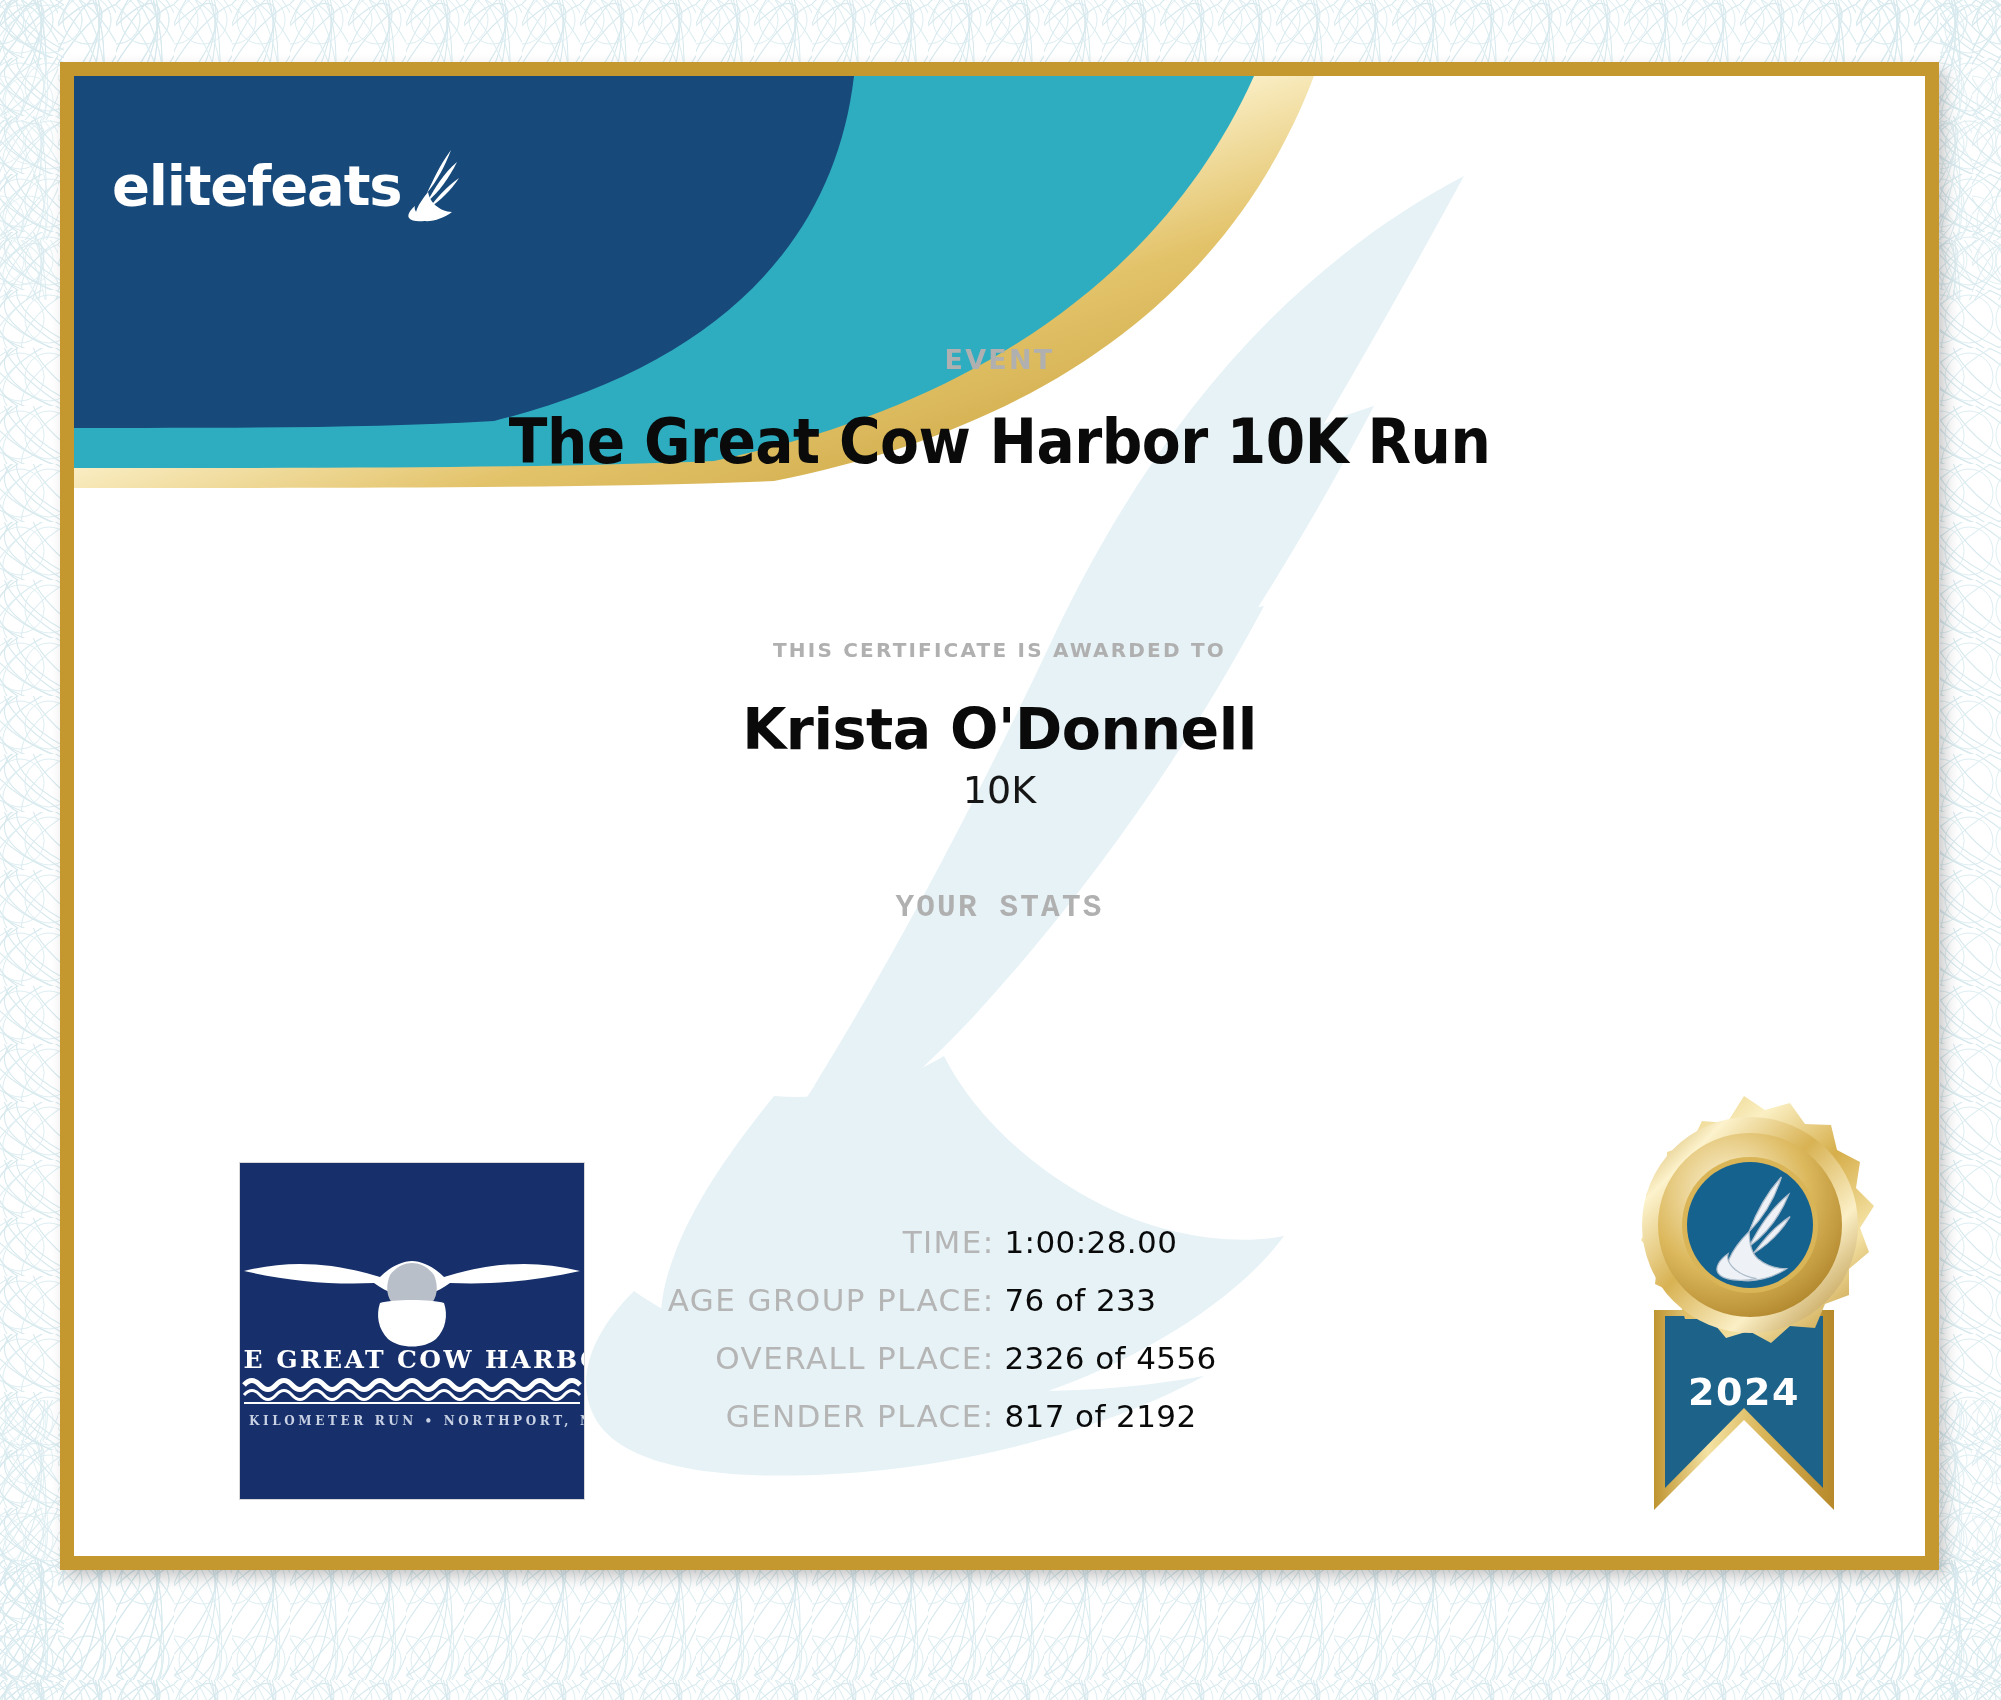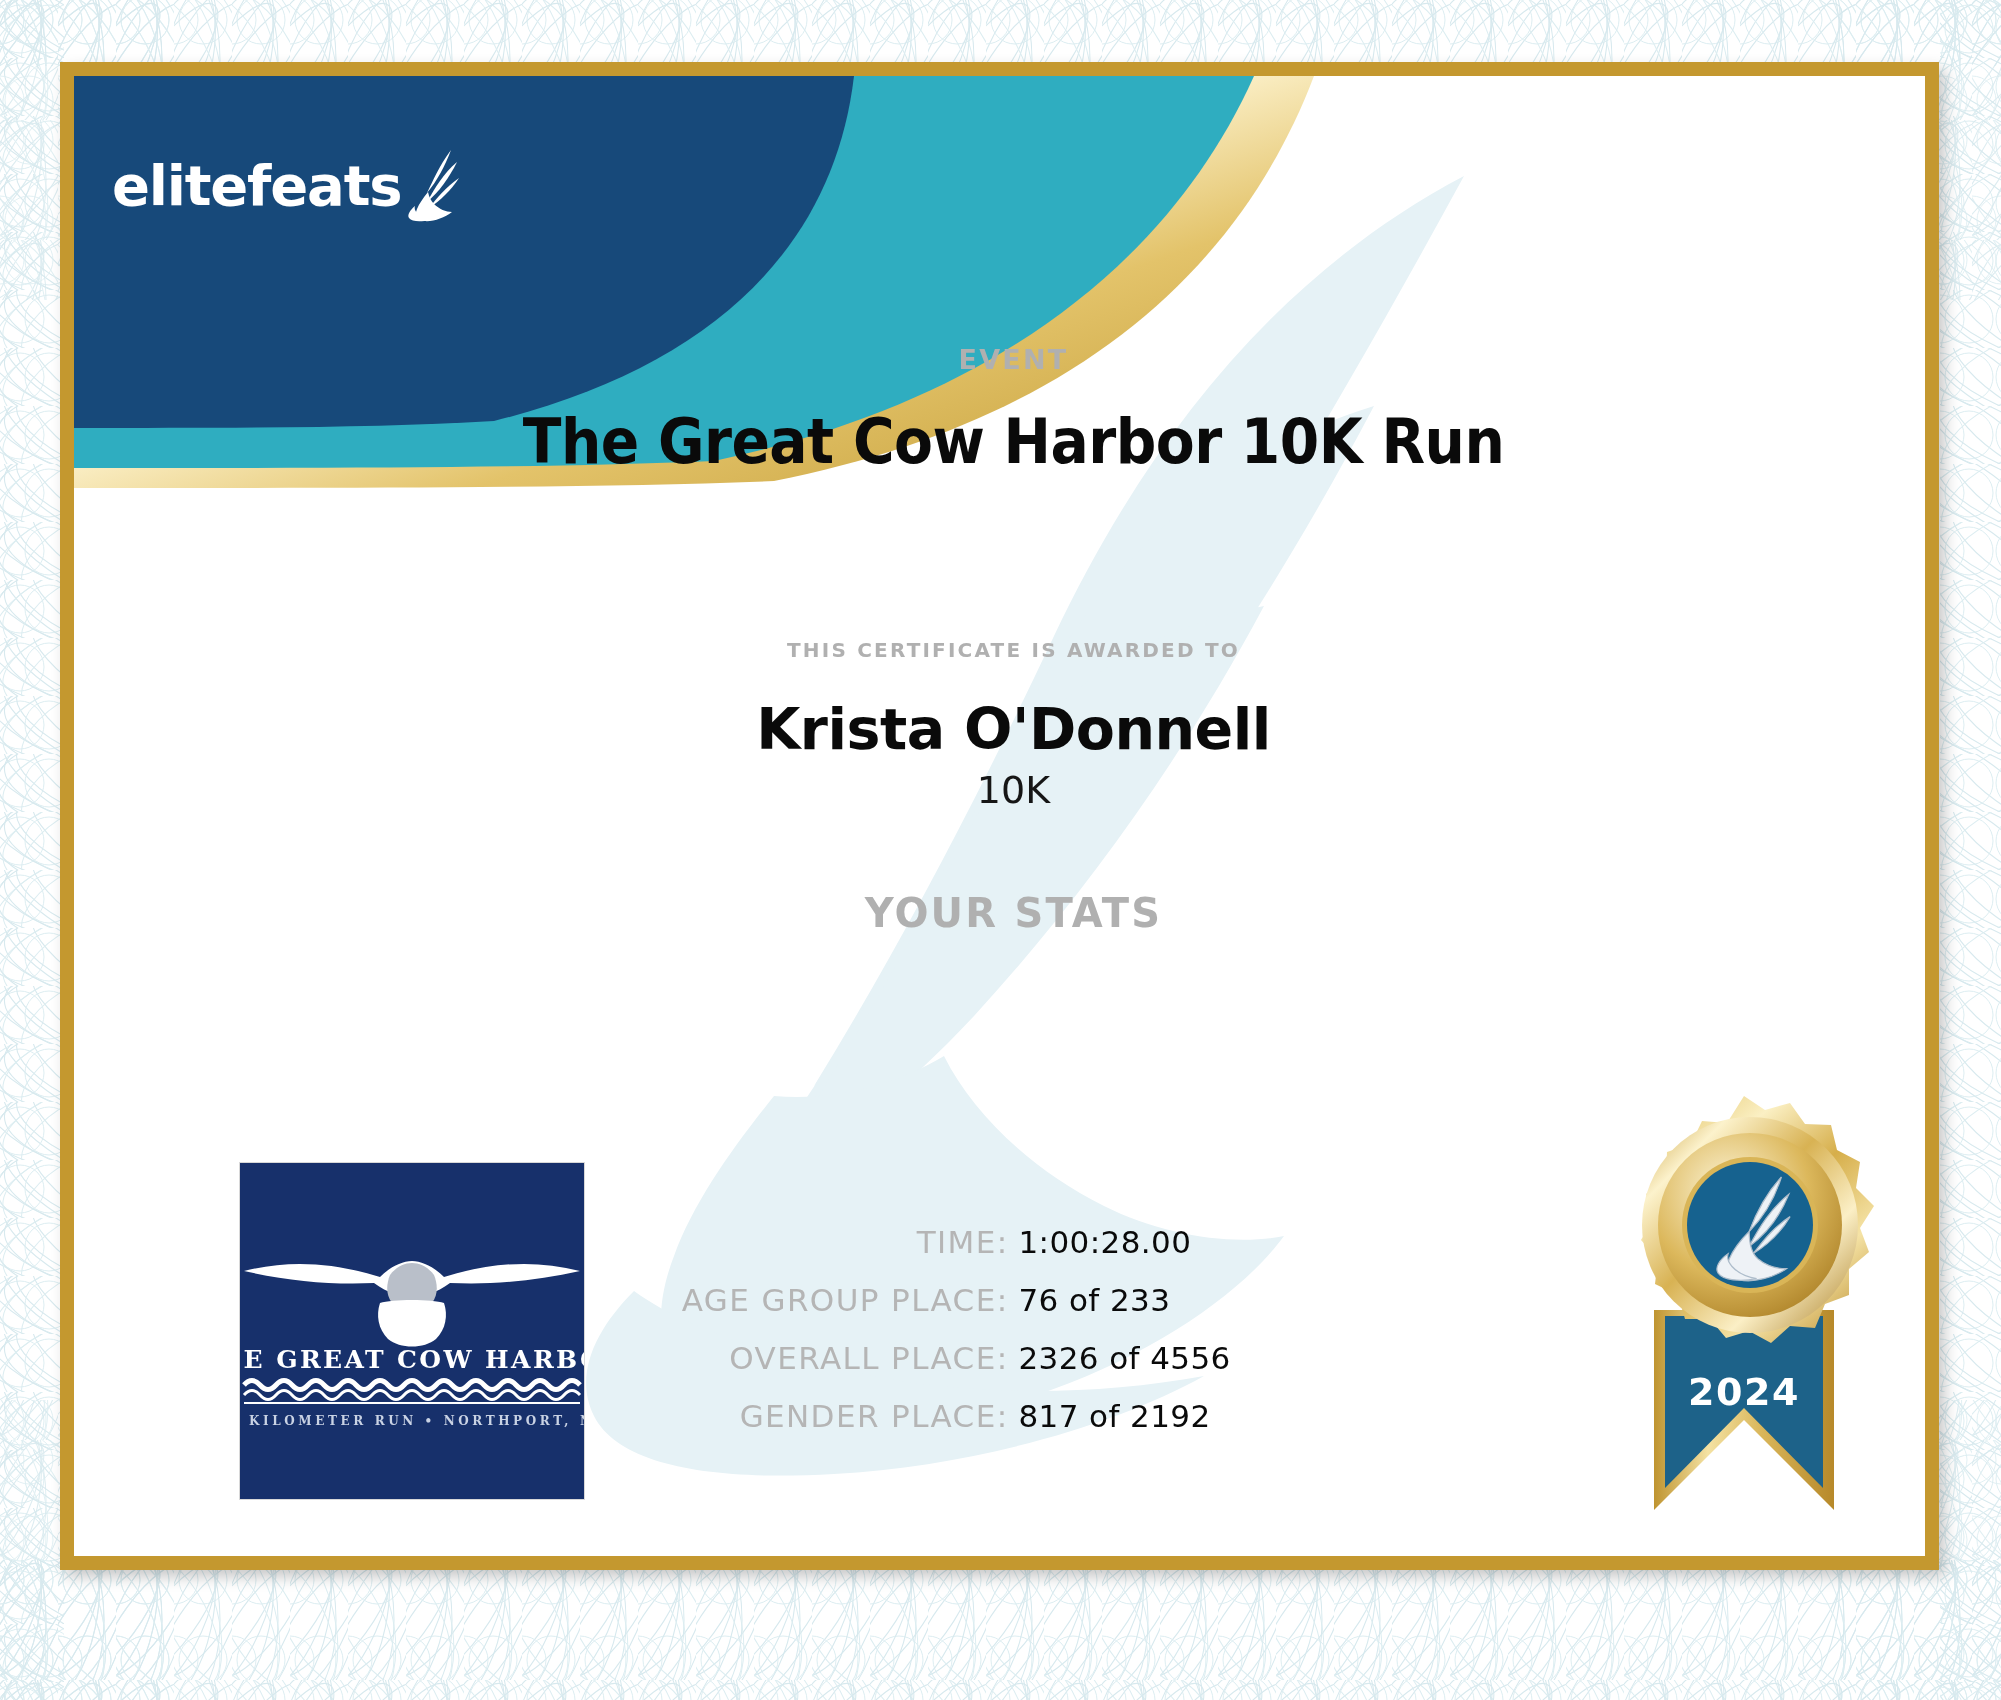--- a/index.html
+++ b/index.html
@@ -37,21 +37,21 @@
     position:absolute;left:38px;top:72px;z-index:4;
     display:flex;align-items:flex-end;
   }
   .brand-word{
     color:#ffffff;font-size:56px;font-weight:700;letter-spacing:-1.2px;
     font-family:"DejaVu Sans", sans-serif;line-height:1;
   }
   .brand-mark{width:62px;height:74px;margin-bottom:-8px;}
 
   
-  .content{position:absolute;left:0;top:0;width:100%;height:100%;z-index:5;padding-left:28px;}
+  .content{position:absolute;left:0;top:0;width:100%;height:100%;z-index:5;}
 
   .center-col{
     position:absolute;left:0;right:0;top:268px;text-align:center;
   }
   .label{
     color:#b0b0b0;font-weight:600;letter-spacing:2.2px;
     font-family:"DejaVu Sans", sans-serif;
   }
   .label-event{font-size:27px;}
   .event-title{
@@ -62,21 +62,21 @@
   .awarded-block{margin-top:160px;}
   .label-awarded{font-size:20px;}
   .person-name{
     margin-top:34px;color:#0a0a0a;font-size:57px;font-weight:700;
     font-family:"DejaVu Sans", sans-serif;letter-spacing:-0.5px;
   }
   .distance{
     margin-top:6px;color:#161616;font-size:38px;font-weight:400;
     font-family:"DejaVu Sans", sans-serif;
   }
-  .label-stats{margin-top:78px;font-size:40px;}
+  .label-stats{margin-top:78px;font-size:31px;font-family:Liberation Mono, monospace;}
 
   .stats{
     position:absolute;left:0;right:0;top:1148px;
   }
   .stat-row{
     display:flex;justify-content:center;align-items:baseline;gap:10px;
     margin-bottom:22px;
   }
   .stat-label{
     color:#b5b5b5;font-size:31px;font-weight:500;letter-spacing:1.4px;

